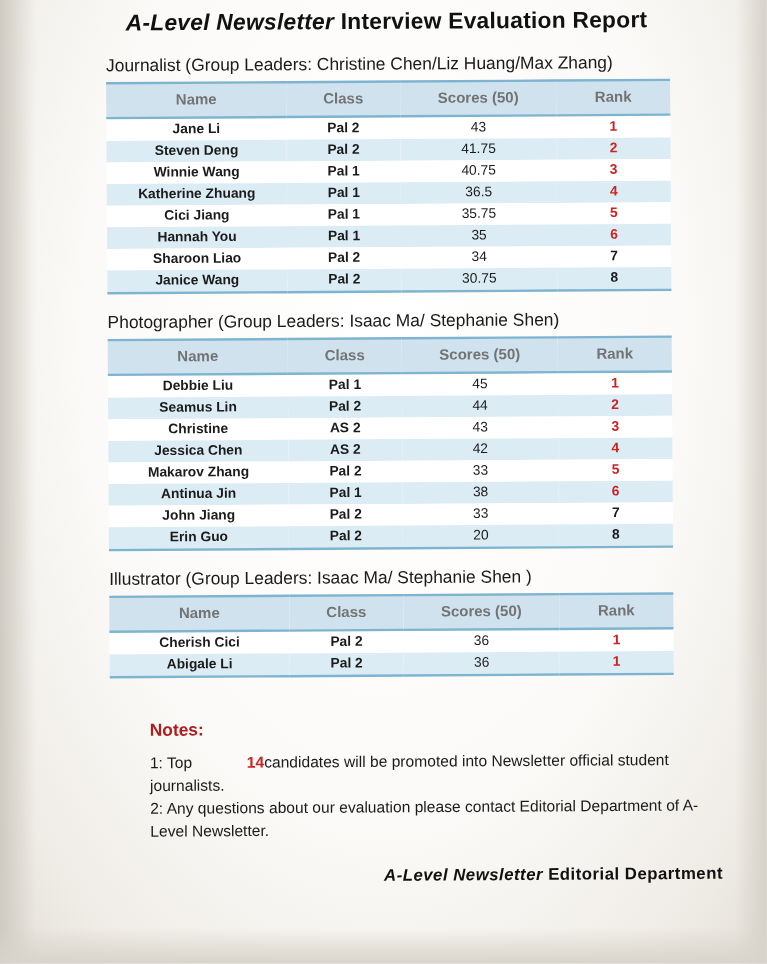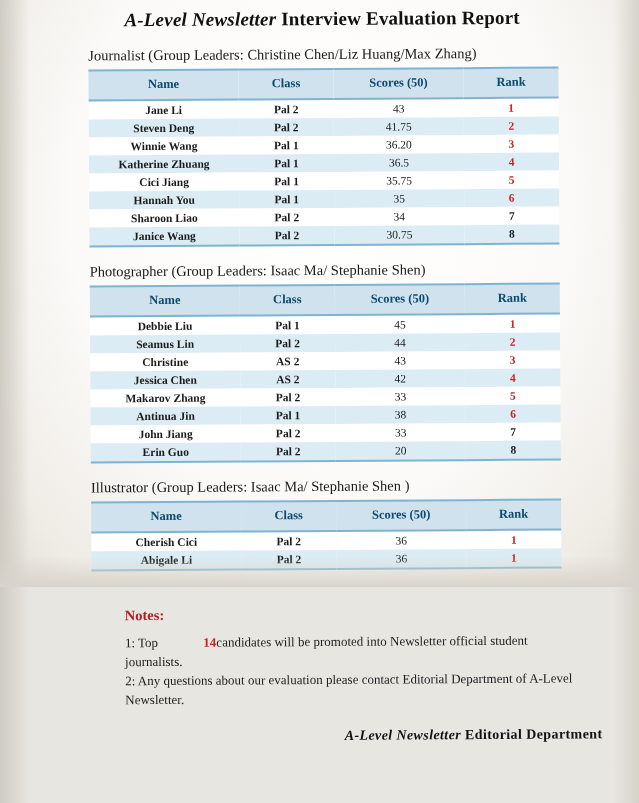--- a/index.html
+++ b/index.html
@@ -10,26 +10,25 @@
     width: 639px;
     height: 803px;
     background: #e8e6e1;
     font-family: "Liberation Sans", sans-serif;
     overflow: hidden;
   }
   
   #page {
     position: relative;
     width: 639px;
-    height: 587px;
+    height: 803px;
     background:
       radial-gradient(ellipse at 50% 35%, #ffffff 0%, #fbfaf8 55%, #efece6 85%, #e3dfd7 100%);
     box-sizing: border-box;
     padding: 0;
-    font-family: Liberation Serif, serif;
   }
   .sheet {
     position: absolute;
     left: 26px;
     top: 0;
     width: 592px;
     height: 803px;
     transform: rotate(-0.35deg);
     transform-origin: 50% 0;
   }
@@ -56,21 +55,21 @@
     white-space: nowrap;
   }
   table.rank-table {
     border-collapse: collapse;
     width: 470px;
     margin-left: 62px;
     table-layout: fixed;
   }
   table.rank-table th {
     background: #cfe2ee;
-    color: #0c4a6e;
+    color: #737373;
     font-size: 12.5px;
     font-weight: bold;
     padding: 6px 0 7px 0;
     border-top: 2px solid #7fb4d0;
     border-bottom: 2px solid #7fb4d0;
     text-align: center;
   }
   table.rank-table td {
     font-size: 11.5px;
     padding: 3px 0;
@@ -196,21 +195,21 @@
               </tr>
               <tr class="alt">
                 <td class="name">Steven Deng</td>
                 <td class="cls">Pal 2</td>
                 <td class="score">41.75</td>
                 <td class="rank-red">2</td>
               </tr>
               <tr class="plain">
                 <td class="name">Winnie Wang</td>
                 <td class="cls">Pal 1</td>
-                <td class="score">36.20</td>
+                <td class="score">40.75</td>
                 <td class="rank-red">3</td>
               </tr>
               <tr class="alt">
                 <td class="name">Katherine Zhuang</td>
                 <td class="cls">Pal 1</td>
                 <td class="score">36.5</td>
                 <td class="rank-red">4</td>
               </tr>
               <tr class="plain">
                 <td class="name">Cici Jiang</td>

